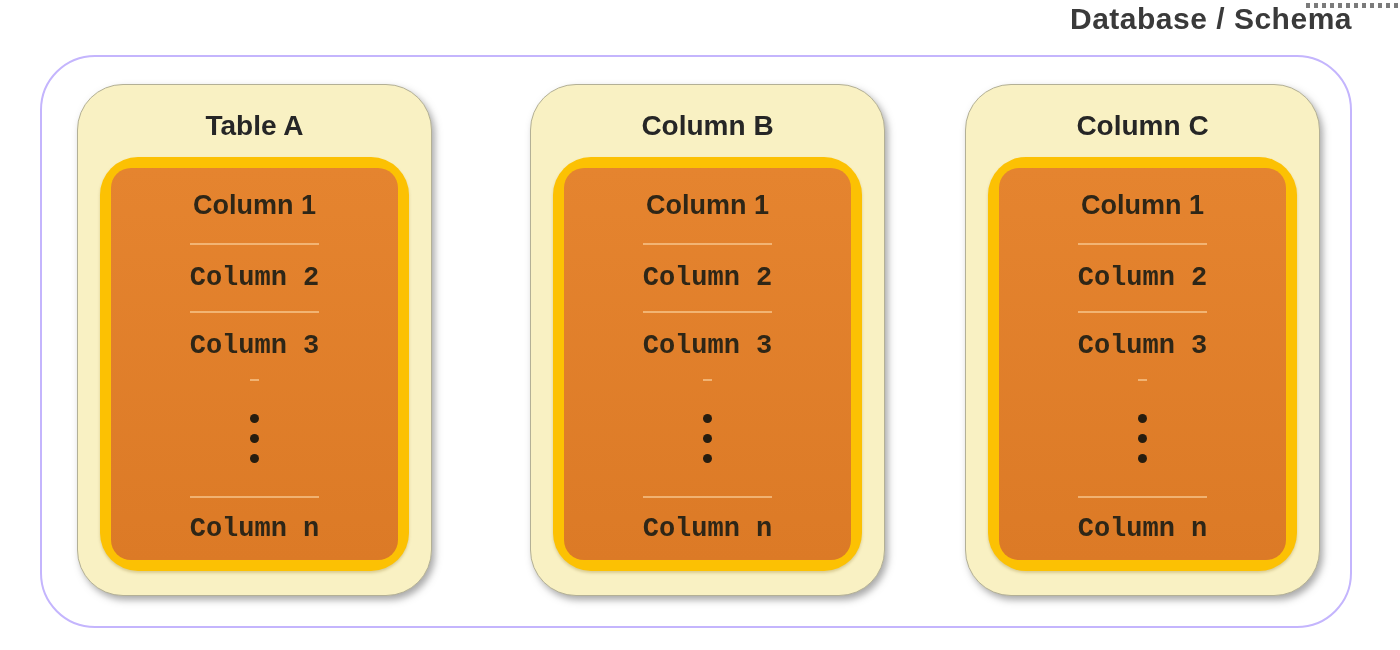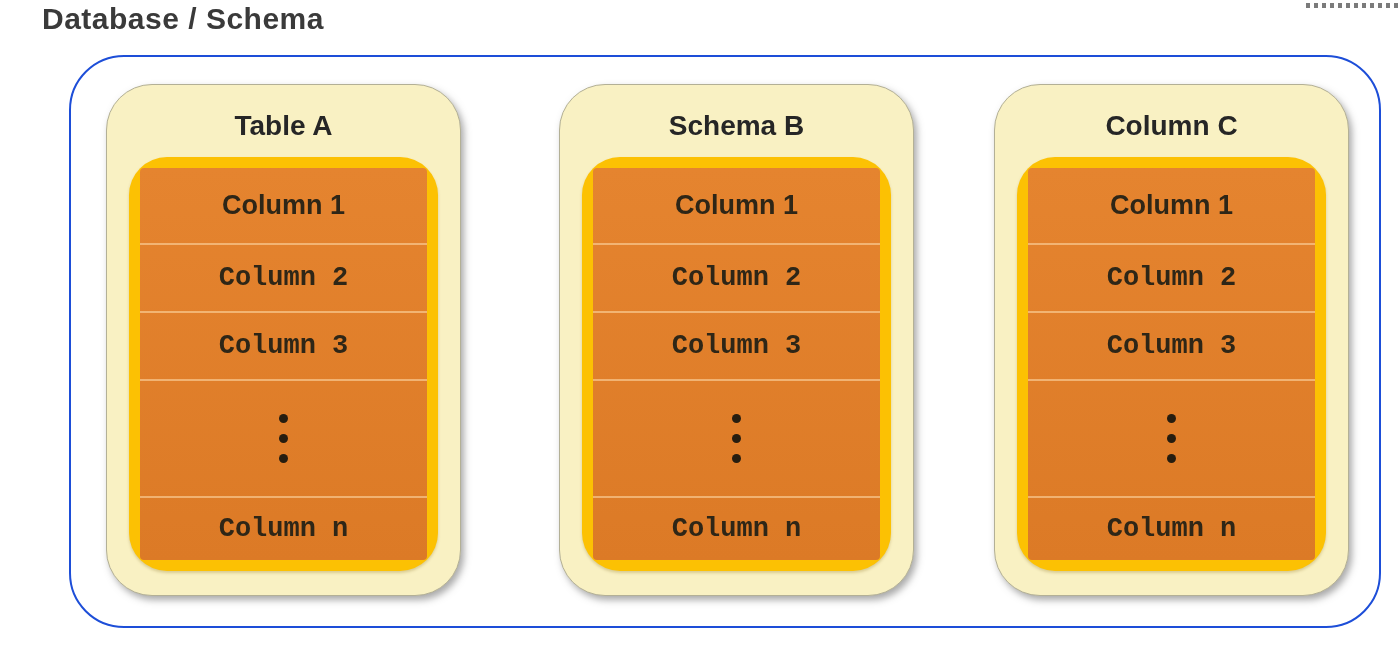--- a/index.html
+++ b/index.html
@@ -6,42 +6,41 @@
   body{
     width:1400px;height:650px;
     background:#ffffff;
     font-family:"Liberation Sans", sans-serif;
     position:relative;
     overflow:hidden;
   }
   .diagram-title{
     position:absolute;
     top:2px;left:42px;width:1310px;
-    text-align:left;
+    text-align:right;
     font-size:30px;
     font-weight:bold;
     color:#3a3a3a;
     letter-spacing:.5px;
   }
   .dotted-decoration{
     position:absolute;
     top:3px;right:2px;
     width:92px;height:5px;
     background:repeating-linear-gradient(90deg,#4f4f4f 0 4px,transparent 4px 8px);
     opacity:.75;
   }
   .schema-container{
     position:absolute;
     left:40px;top:55px;
     width:1308px;height:569px;
-    border:2px solid #1d4ed8;
+    border:2px solid #c4b5fd;
     border-radius:55px;
     background:#ffffff;
     box-sizing:content-box;
-    margin-left:29px;
   }
   .table-card{
     position:absolute;
     top:27px;
     width:355px;height:512px;
     background:#f9f1c3;
     border:1px solid #b3b096;
     border-radius:46px;
     box-shadow:3px 4px 7px rgba(85,85,85,.5);
     display:flex;
@@ -66,24 +65,25 @@
     margin:0 22px 24px 22px;
     background:#fcc103;
     border-radius:38px;
     padding:11px;
     box-sizing:border-box;
     box-shadow:0 2px 3px rgba(120,90,0,.25);
   }
   .rows{
     width:100%;height:100%;
     background:linear-gradient(#e5842f,#dc7a26);
-    border-radius:4px;
+    border-radius:20px;
     display:flex;
     flex-direction:column;
     overflow:hidden;
+    align-items:center;
   }
   .row{
     display:flex;
     align-items:center;
     justify-content:center;
     font-size:27px;
     font-weight:bold;
     color:#2e2617;
   }
   .row + .row{border-top:2px solid rgba(255,223,175,.55);font-family:Liberation Mono, monospace;}
@@ -124,21 +124,21 @@
               <span></span>
               <span></span>
             </div>
         </div>
         <div class="row rn">Column n</div>
       </div>
     </div>
   </div>
 
   <div class="table-card card-b">
-    <div class="table-title">Schema B</div>
+    <div class="table-title">Column B</div>
     <div class="table-body">
       <div class="rows">
         <div class="row r1">Column 1</div>
         <div class="row r2">Column 2</div>
         <div class="row r3">Column 3</div>
         <div class="row re">
           <div class="vdots">
               <span></span>
               <span></span>
               <span></span>

